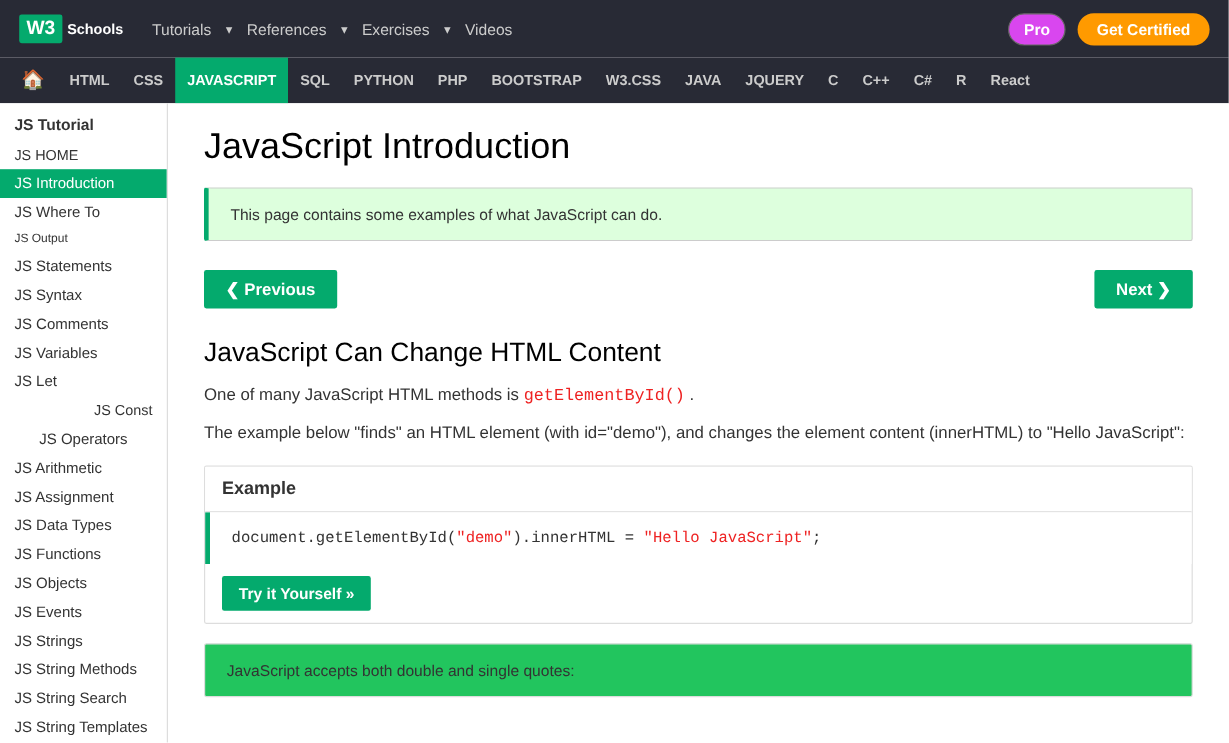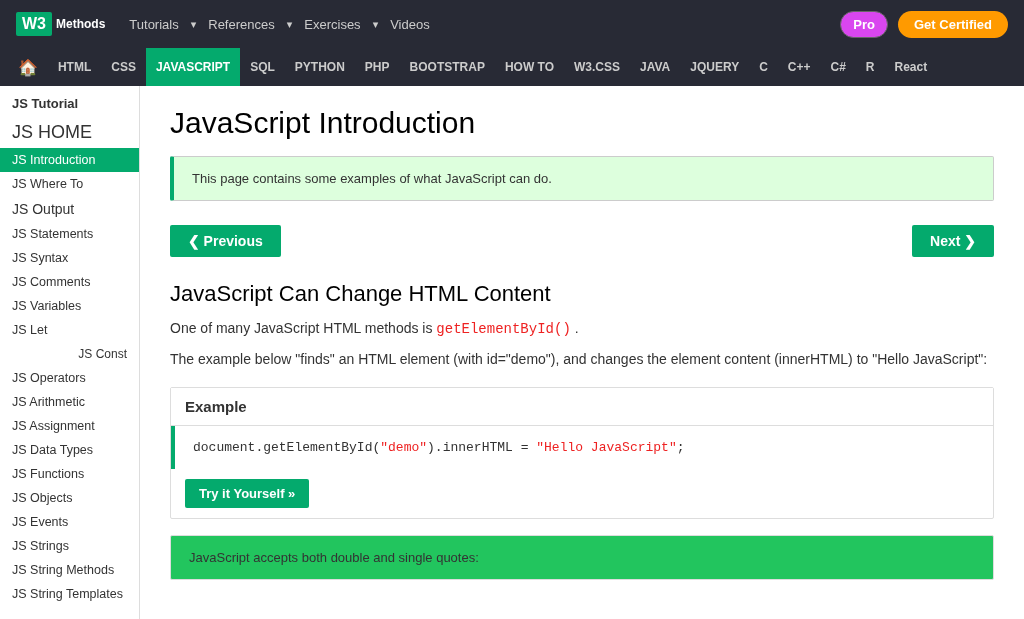--- a/index.html
+++ b/index.html
@@ -5,21 +5,21 @@
     * { box-sizing: border-box; margin: 0; padding: 0; }
     body { font-family: Verdana, Geneva, Tahoma, sans-serif; font-size: 14px; color: #333; }
   </style>
 </head>
 <body>
 
 <nav style="background:#282a35;display:flex;align-items:center;padding:0 16px;height:48px;gap:16px;">
   <div style="display:flex;align-items:center;gap:4px;cursor:pointer;">
     <span style="background:#04aa6d;color:white;font-weight:900;font-size:16px;padding:2px 6px;border-radius:2px;line-height:1.3;">W3</span>
     <div>
-      <span style="color:white;font-weight:bold;font-size:12px;display:block;line-height:1;">Methods</span>
+      <span style="color:white;font-weight:bold;font-size:12px;display:block;line-height:1;">Schools</span>
     </div>
   </div>
   <div style="display:flex;gap:4px;flex:1;">
     <a style="color:#ccc;text-decoration:none;font-size:13px;padding:4px 8px;cursor:pointer;">Tutorials</a>
     <span style="color:#ccc;font-size:11px;display:flex;align-items:center;">▾</span>
     <a style="color:#ccc;text-decoration:none;font-size:13px;padding:4px 8px;cursor:pointer;">References</a>
     <span style="color:#ccc;font-size:11px;display:flex;align-items:center;">▾</span>
     <a style="color:#ccc;text-decoration:none;font-size:13px;padding:4px 8px;cursor:pointer;">Exercises</a>
     <span style="color:#ccc;font-size:11px;display:flex;align-items:center;">▾</span>
     <a style="color:#ccc;text-decoration:none;font-size:13px;padding:4px 8px;cursor:pointer;">Videos</a>
@@ -32,54 +32,54 @@
 
 <nav style="background:#282a35;display:flex;align-items:center;padding:0 8px;height:38px;gap:0;">
   <a style="color:#ccc;text-decoration:none;font-size:16px;padding:4px 10px;cursor:pointer;height:100%;display:flex;align-items:center;">🏠</a>
   <a style="color:#ccc;text-decoration:none;font-size:12px;padding:4px 10px;cursor:pointer;font-weight:bold;height:100%;display:flex;align-items:center;">HTML</a>
   <a style="color:#ccc;text-decoration:none;font-size:12px;padding:4px 10px;cursor:pointer;font-weight:bold;height:100%;display:flex;align-items:center;">CSS</a>
   <a style="background:#04aa6d;color:white;text-decoration:none;font-size:12px;padding:4px 10px;cursor:pointer;font-weight:bold;height:100%;display:flex;align-items:center;">JAVASCRIPT</a>
   <a style="color:#ccc;text-decoration:none;font-size:12px;padding:4px 10px;cursor:pointer;font-weight:bold;height:100%;display:flex;align-items:center;">SQL</a>
   <a style="color:#ccc;text-decoration:none;font-size:12px;padding:4px 10px;cursor:pointer;font-weight:bold;height:100%;display:flex;align-items:center;">PYTHON</a>
   <a style="color:#ccc;text-decoration:none;font-size:12px;padding:4px 10px;cursor:pointer;font-weight:bold;height:100%;display:flex;align-items:center;">PHP</a>
   <a style="color:#ccc;text-decoration:none;font-size:12px;padding:4px 10px;cursor:pointer;font-weight:bold;height:100%;display:flex;align-items:center;">BOOTSTRAP</a>
-  <a style="color:#ccc;text-decoration:none;font-size:12px;padding:4px 10px;cursor:pointer;font-weight:bold;height:100%;display:flex;align-items:center;">HOW TO</a>
   <a style="color:#ccc;text-decoration:none;font-size:12px;padding:4px 10px;cursor:pointer;font-weight:bold;height:100%;display:flex;align-items:center;">W3.CSS</a>
   <a style="color:#ccc;text-decoration:none;font-size:12px;padding:4px 10px;cursor:pointer;font-weight:bold;height:100%;display:flex;align-items:center;">JAVA</a>
   <a style="color:#ccc;text-decoration:none;font-size:12px;padding:4px 10px;cursor:pointer;font-weight:bold;height:100%;display:flex;align-items:center;">JQUERY</a>
   <a style="color:#ccc;text-decoration:none;font-size:12px;padding:4px 10px;cursor:pointer;font-weight:bold;height:100%;display:flex;align-items:center;">C</a>
   <a style="color:#ccc;text-decoration:none;font-size:12px;padding:4px 10px;cursor:pointer;font-weight:bold;height:100%;display:flex;align-items:center;">C++</a>
   <a style="color:#ccc;text-decoration:none;font-size:12px;padding:4px 10px;cursor:pointer;font-weight:bold;height:100%;display:flex;align-items:center;">C#</a>
   <a style="color:#ccc;text-decoration:none;font-size:12px;padding:4px 10px;cursor:pointer;font-weight:bold;height:100%;display:flex;align-items:center;">R</a>
   <a style="color:#ccc;text-decoration:none;font-size:12px;padding:4px 10px;cursor:pointer;font-weight:bold;height:100%;display:flex;align-items:center;">React</a>
 </nav>
 
 <div style="display:flex;height:calc(619px - 86px);overflow:hidden;">
 
   <aside style="width:140px;min-width:140px;background:#fff;border-right:1px solid #ddd;overflow-y:auto;font-size:13px;">
     <div style="font-weight:bold;padding:10px 12px 6px 12px;color:#333;font-size:13px;">JS Tutorial</div>
-    <a style="display:block;padding:5px 12px;color:#333;text-decoration:none;cursor:pointer;font-size:18px;">JS HOME</a>
+    <a style="display:block;padding:5px 12px;color:#333;text-decoration:none;cursor:pointer;font-size:12px;">JS HOME</a>
     <a style="display:block;padding:5px 12px;color:white;text-decoration:none;cursor:pointer;font-size:12.5px;background:#04aa6d;">JS Introduction</a>
     <a style="display:block;padding:5px 12px;color:#333;text-decoration:none;cursor:pointer;font-size:12.5px;">JS Where To</a>
-    <a style="display:block;padding:5px 12px;color:#333;text-decoration:none;cursor:pointer;font-size:14px;">JS Output</a>
+    <a style="display:block;padding:5px 12px;color:#333;text-decoration:none;cursor:pointer;font-size:10px;">JS Output</a>
     <a style="display:block;padding:5px 12px;color:#333;text-decoration:none;cursor:pointer;font-size:12.5px;">JS Statements</a>
     <a style="display:block;padding:5px 12px;color:#333;text-decoration:none;cursor:pointer;font-size:12.5px;">JS Syntax</a>
     <a style="display:block;padding:5px 12px;color:#333;text-decoration:none;cursor:pointer;font-size:12.5px;">JS Comments</a>
     <a style="display:block;padding:5px 12px;color:#333;text-decoration:none;cursor:pointer;font-size:12.5px;">JS Variables</a>
     <a style="display:block;padding:5px 12px;color:#333;text-decoration:none;cursor:pointer;font-size:12.5px;">JS Let</a>
     <a style="display:block;padding:5px 12px;color:#333;text-decoration:none;cursor:pointer;font-size:12px;text-align:right;">JS Const</a>
-    <a style="display:block;padding:5px 12px;color:#333;text-decoration:none;cursor:pointer;font-size:12.5px;">JS Operators</a>
+    <a style="display:block;padding:5px 12px;color:#333;text-decoration:none;cursor:pointer;font-size:12.5px;text-align:center;">JS Operators</a>
     <a style="display:block;padding:5px 12px;color:#333;text-decoration:none;cursor:pointer;font-size:12.5px;">JS Arithmetic</a>
     <a style="display:block;padding:5px 12px;color:#333;text-decoration:none;cursor:pointer;font-size:12.5px;">JS Assignment</a>
     <a style="display:block;padding:5px 12px;color:#333;text-decoration:none;cursor:pointer;font-size:12.5px;">JS Data Types</a>
     <a style="display:block;padding:5px 12px;color:#333;text-decoration:none;cursor:pointer;font-size:12.5px;">JS Functions</a>
     <a style="display:block;padding:5px 12px;color:#333;text-decoration:none;cursor:pointer;font-size:12.5px;">JS Objects</a>
     <a style="display:block;padding:5px 12px;color:#333;text-decoration:none;cursor:pointer;font-size:12.5px;">JS Events</a>
     <a style="display:block;padding:5px 12px;color:#333;text-decoration:none;cursor:pointer;font-size:12.5px;">JS Strings</a>
     <a style="display:block;padding:5px 12px;color:#333;text-decoration:none;cursor:pointer;font-size:12.5px;">JS String Methods</a>
+    <a style="display:block;padding:5px 12px;color:#333;text-decoration:none;cursor:pointer;font-size:12.5px;">JS String Search</a>
     <a style="display:block;padding:5px 12px;color:#333;text-decoration:none;cursor:pointer;font-size:12.5px;">JS String Templates</a>
 
   </aside>
 
   <main style="flex:1;padding:20px 30px;overflow-y:auto;background:#fff;">
 
     <h1 style="font-size:30px;font-weight:normal;margin-bottom:16px;color:#000;">JavaScript Introduction</h1>
 
     <div style="background:#ddffdd;border:1px solid #ccc;border-left:4px solid #04aa6d;padding:14px 18px;margin-bottom:24px;border-radius:2px;color:#333;font-size:13px;">This page contains some examples of what JavaScript can do.</div>
 

